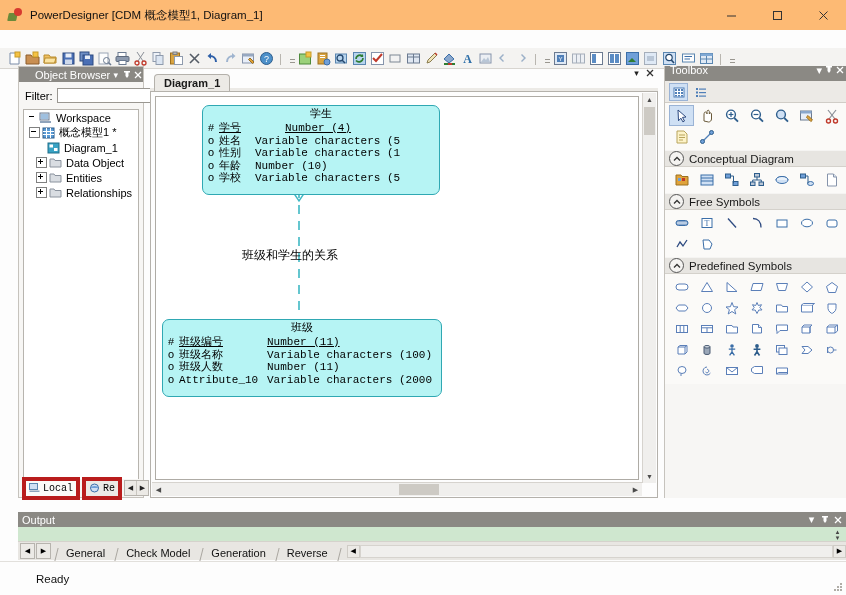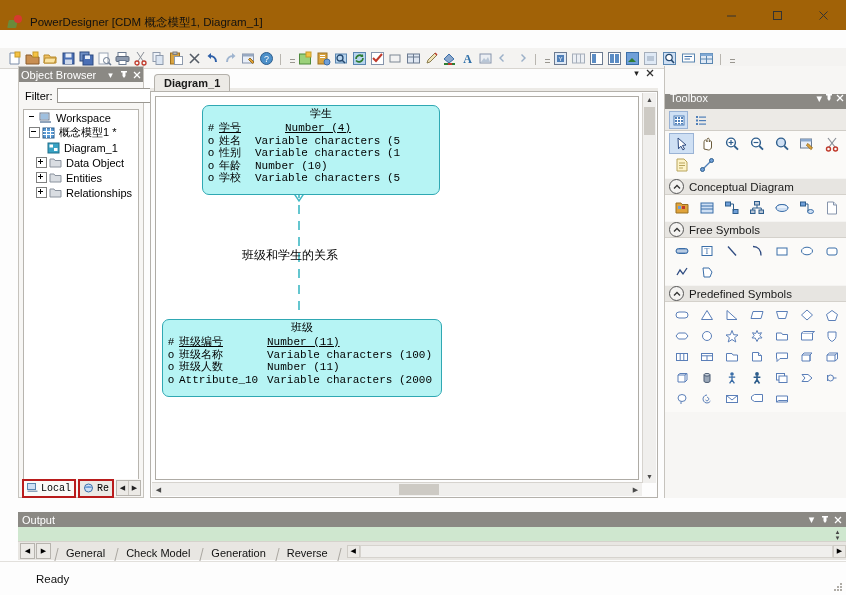--- a/index.html
+++ b/index.html
@@ -13,22 +13,22 @@
   }
   #app {
     position: relative;
     width: 846px; height: 595px;
     background: #fdfdfd;
   }
 
   
   .titlebar {
     position: absolute; left: 0; top: 0; width: 846px; height: 30px;
-    background: #a16207;
-    display: flex; align-items: flex-end;
+    background: #fdba74;
+    display: flex; align-items: center;
   }
   .titlebar .app-icon {
     width: 16px; height: 16px; margin-left: 8px; margin-right: 6px;
     position: relative; flex: 0 0 auto;
   }
   .titlebar .app-icon .b1 {
     position:absolute; left:0; top:6px; width:9px; height:8px;
     background:#6a8a3a; transform: skewX(-12deg); border-radius:1px;
   }
   .titlebar .app-icon .b2 {
@@ -97,21 +97,21 @@
   
   .ob-panel {
     position: absolute; left: 18px; top: 66px; width: 126px; height: 432px;
     background: #f7f6f4;
     border: 1px solid #c6c3bd;
     box-sizing: border-box;
   }
   .panel-caption {
     height: 15px; background: #8b8984; color: #ffffff;
     font-size: 11px; display: flex; align-items: center;
-    padding-left: 2px; box-sizing: border-box;
+    padding-left: 16px; box-sizing: border-box;
   }
   .panel-caption .cap-title { flex: 1 1 auto; white-space: nowrap; }
   .panel-caption .cap-btn {
     width: 13px; height: 13px; display:flex; align-items:center; justify-content:center;
     font-size: 9px; color: #fff;
   }
   .ob-filter-row {
     display: flex; align-items: center; padding: 6px 5px 4px 6px;
   }
   .ob-filter-row .lbl { font-size: 11px; margin-right: 4px; }
@@ -145,21 +145,21 @@
   .ticon { width: 14px; height: 12px; margin-right: 3px; flex:0 0 auto; position:relative; }
   .ticon svg { display:block; }
   .tlabel { font-size: 11px; color: #000; }
   .ob-tabs {
     position: absolute; left: 0; bottom: 0; width: 100%; height: 18px;
     display: flex; align-items: center; box-sizing: border-box;
     padding-left: 3px; background: #f7f6f4;
   }
   .ob-tab {
     display: flex; align-items: center; height: 15px;
-    border: 2px solid #b91c1c; background: #eceae6;
+    border: 4px solid #b91c1c; background: #eceae6;
     padding: 0 3px; margin-right: 2px;
     font-family: "Liberation Mono", monospace; font-size: 10px;
   }
   .ob-tab.active { background: #fbfaf8; }
   .ob-tab .ticon { width: 12px; height: 11px; margin-right: 2px; }
   .tabnav {
     display: flex; border: 1px solid #b7b4ae; height: 14px; background: #eceae6;
   }
   .tabnav div {
     width: 11px; display: flex; align-items: center; justify-content: center;
@@ -258,21 +258,21 @@
 
   
   .toolbox {
     position: absolute; left: 664px; top: 66px; width: 182px; height: 432px;
     background: #f7f6f4;
     border-left: 1px solid #c6c3bd;
     box-sizing: border-box;
   }
   .tbx-caption {
     height: 15px; background: #8b8984; color: #fff; font-size: 11px;
-    display: flex; align-items: center; padding: 0 2px 7px 5px; box-sizing: border-box; margin-top: 28px;
+    display: flex; align-items: center; padding: 0 2px 7px 5px; box-sizing: border-box;
   }
   .tbx-caption .cap-title { flex: 1 1 auto; }
   .tbx-topbar {
     height: 22px; background: #eceae6; border-bottom: 1px solid #d0cdc7;
     display: flex; align-items: center; padding-left: 4px; box-sizing: border-box;
   }
   .tbx-mode {
     width: 19px; height: 18px; margin-right: 3px;
     display:flex; align-items:center; justify-content:center;
     box-sizing: border-box;

